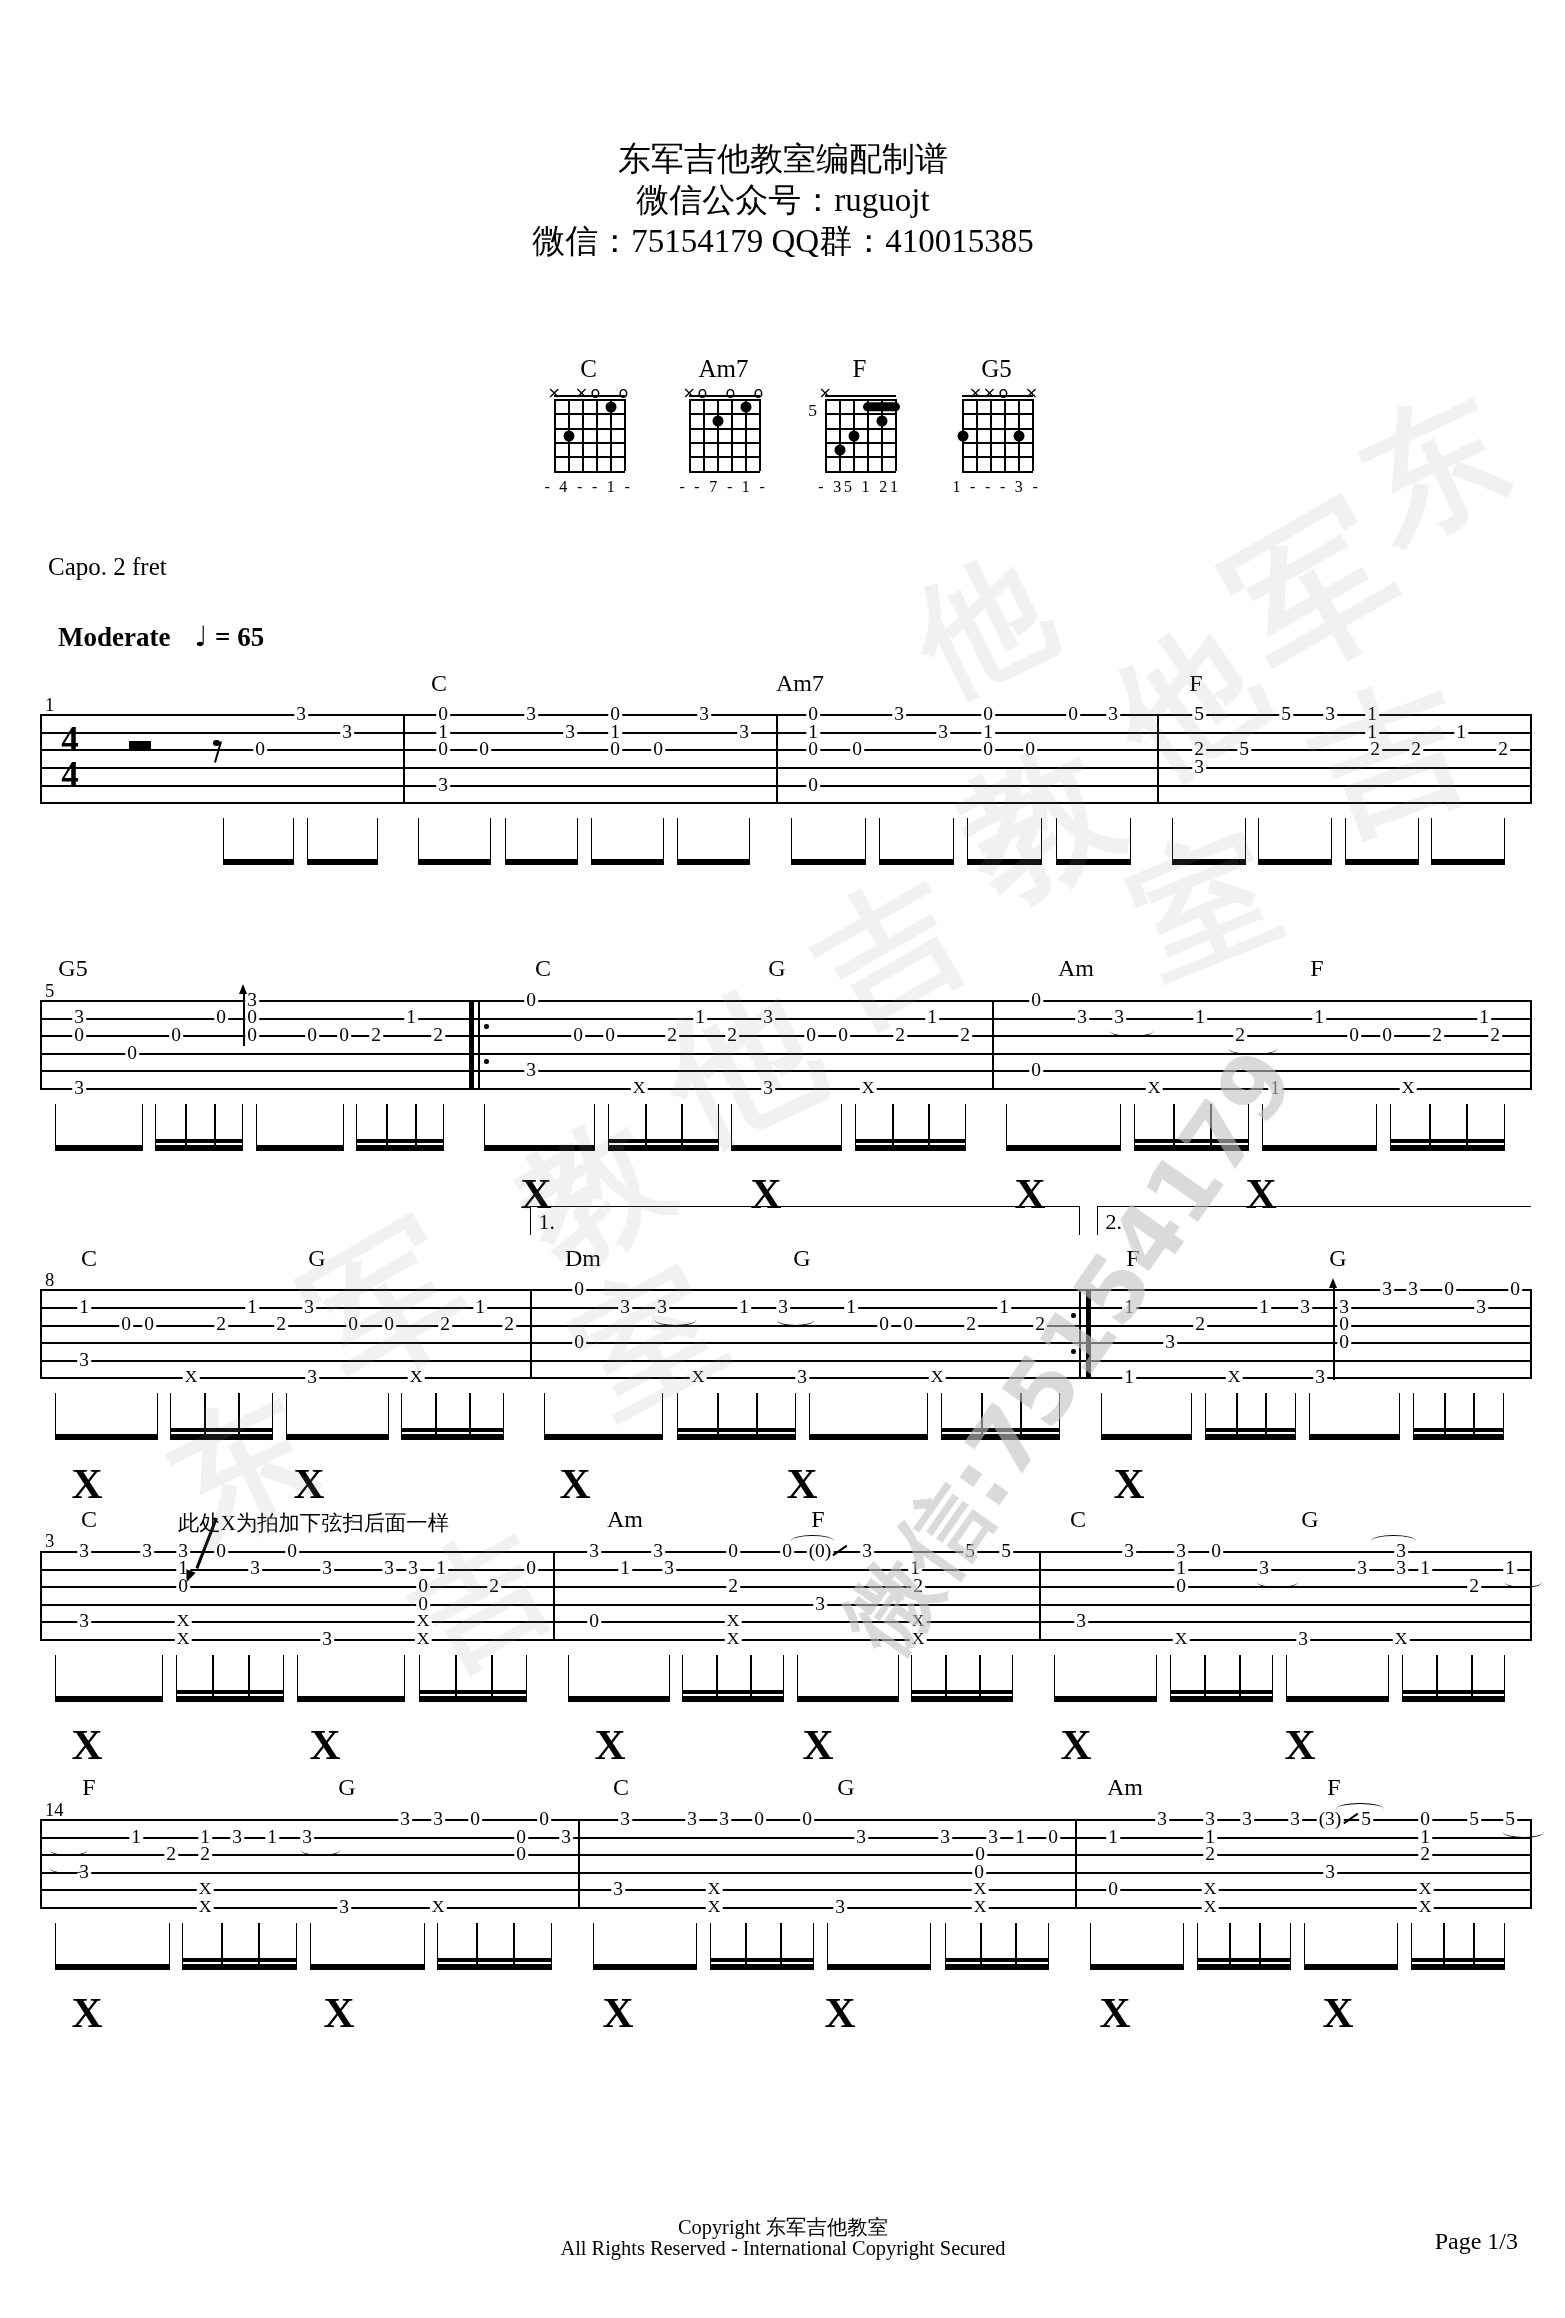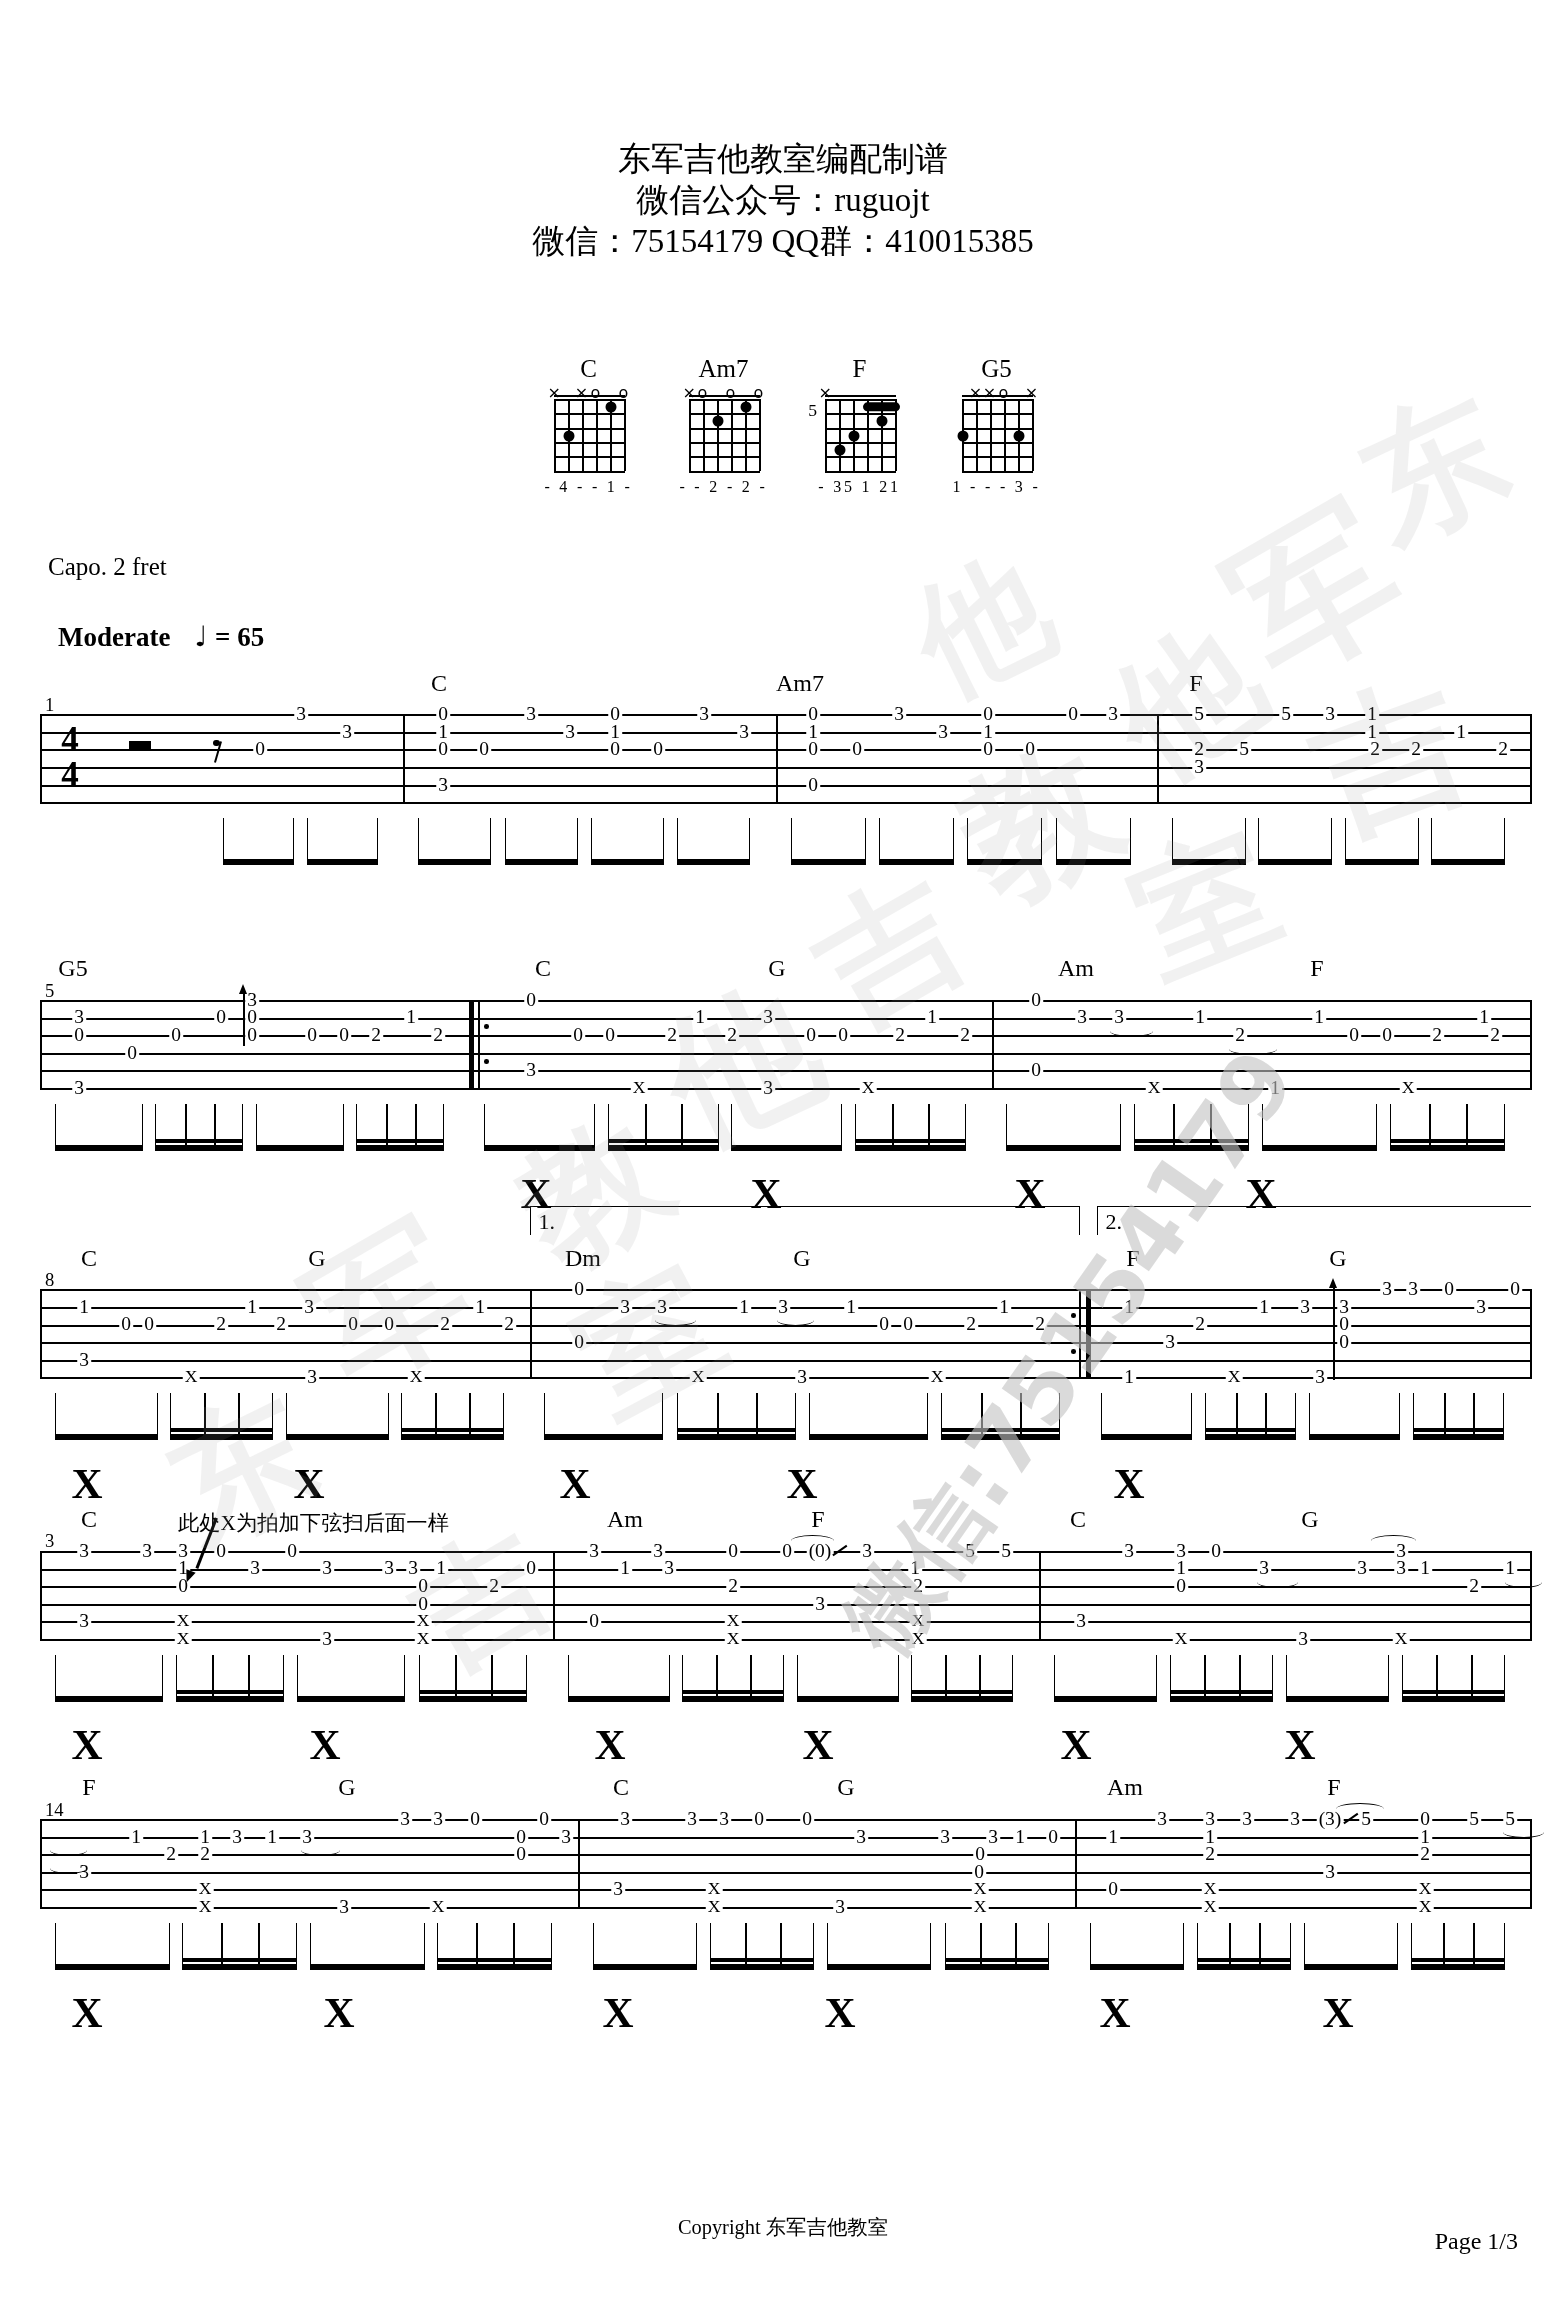--- a/index.html
+++ b/index.html
@@ -105,21 +105,21 @@
         <div class="gridline" style="left: 82px; top: 44px; width: 1.9px; height: 72px;"></div>
         <div class="gridline" style="left: 96px; top: 44px; width: 1.9px; height: 72px;"></div>
         <div class="gridline" style="left: 26px; top: 44px; width: 71px; height: 1.9px;"></div>
         <div class="gridline" style="left: 26px; top: 58px; width: 71px; height: 1.9px;"></div>
         <div class="gridline" style="left: 26px; top: 73px; width: 71px; height: 1.9px;"></div>
         <div class="gridline" style="left: 26px; top: 87px; width: 71px; height: 1.9px;"></div>
         <div class="gridline" style="left: 26px; top: 101px; width: 71px; height: 1.9px;"></div>
         <div class="gridline" style="left: 26px; top: 116px; width: 71px; height: 1.9px;"></div>
         <div class="dot" style="left: 55px; top: 66px;"></div>
         <div class="dot" style="left: 83px; top: 52px;"></div>
-        <div class="fing">- - 2 - 2 -</div>
+        <div class="fing">- - 7 - 1 -</div>
       </div>
       <div class="chord" style="left: 799px; top: 355px; height: 148px; position: absolute;">
         <div class="cname">F</div>
         <div class="mk" style="left: 18.6px;">×</div>
         <div class="nut" style="left: 26px; top: 40px; width: 71px;"></div>
         <div class="gridline" style="left: 26px; top: 44px; width: 1.9px; height: 72px;"></div>
         <div class="gridline" style="left: 40px; top: 44px; width: 1.9px; height: 72px;"></div>
         <div class="gridline" style="left: 54px; top: 44px; width: 1.9px; height: 72px;"></div>
         <div class="gridline" style="left: 68px; top: 44px; width: 1.9px; height: 72px;"></div>
         <div class="gridline" style="left: 82px; top: 44px; width: 1.9px; height: 72px;"></div>
@@ -737,15 +737,16 @@
       <div class="wm" style="left: 524px; top: 1099px; font-size: 139px; transform: rotate(-32deg);">教</div>
       <div class="wm" style="left: 580px; top: 1248px; font-size: 139px; transform: rotate(-28deg);">室</div>
       <div class="wm" style="left: 315px; top: 1206px; font-size: 148px; transform: rotate(-30deg);">军</div>
       <div class="wm" style="left: 172px; top: 1377px; font-size: 139px; transform: rotate(-26deg);">东</div>
       <div class="wm" style="left: 417px; top: 1512px; font-size: 130px; transform: rotate(-30deg);">吉</div>
       <div class="wm" style="left: 918px; top: 538px; font-size: 130px; transform: rotate(-26deg);">他</div>
       <div class="wmnum" style="left: 867px; top: 1582px; transform: rotate(-55deg);">微信:75154179</div>
     </div>
 
   <div class="ctr" id="footer1">Copyright 东军吉他教室</div>
+  <div class="ctr" id="footer2">All Rights Reserved - International Copyright Secured</div>
   <div id="pagenum">Page 1/3</div>
 </div>
 
 
 </body></html>

